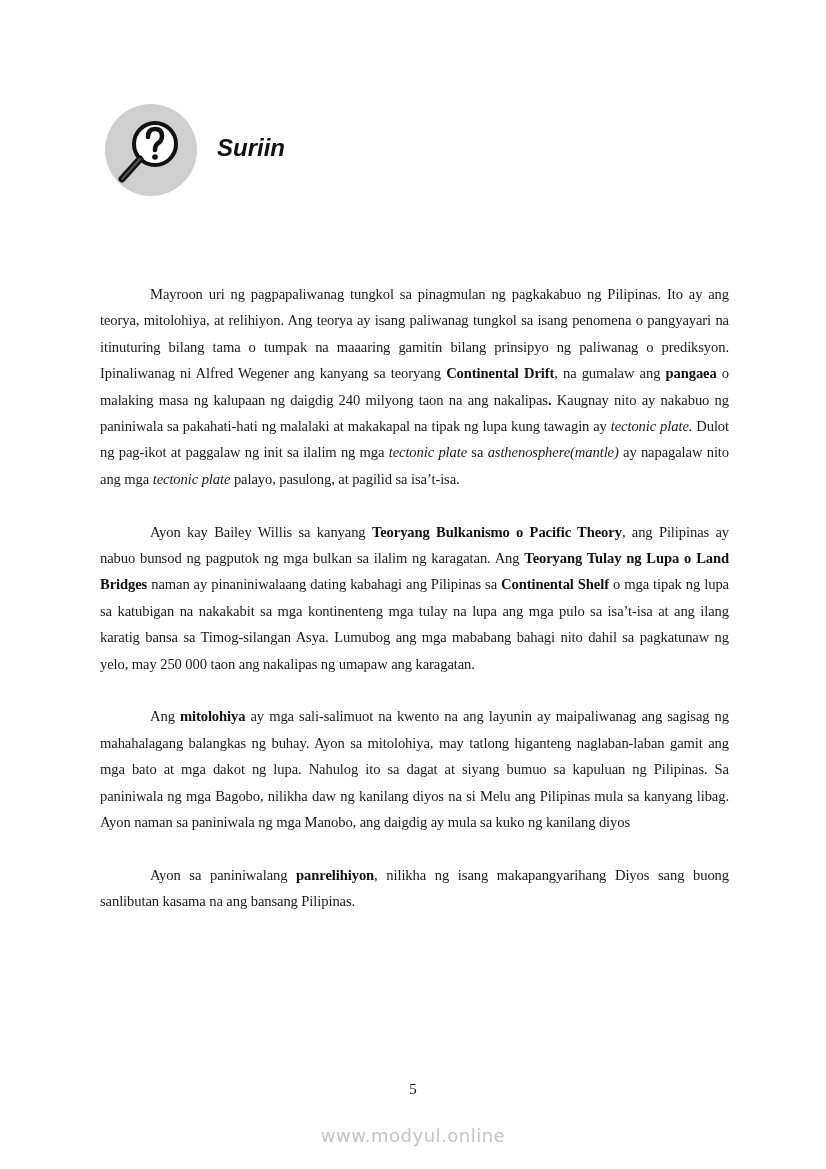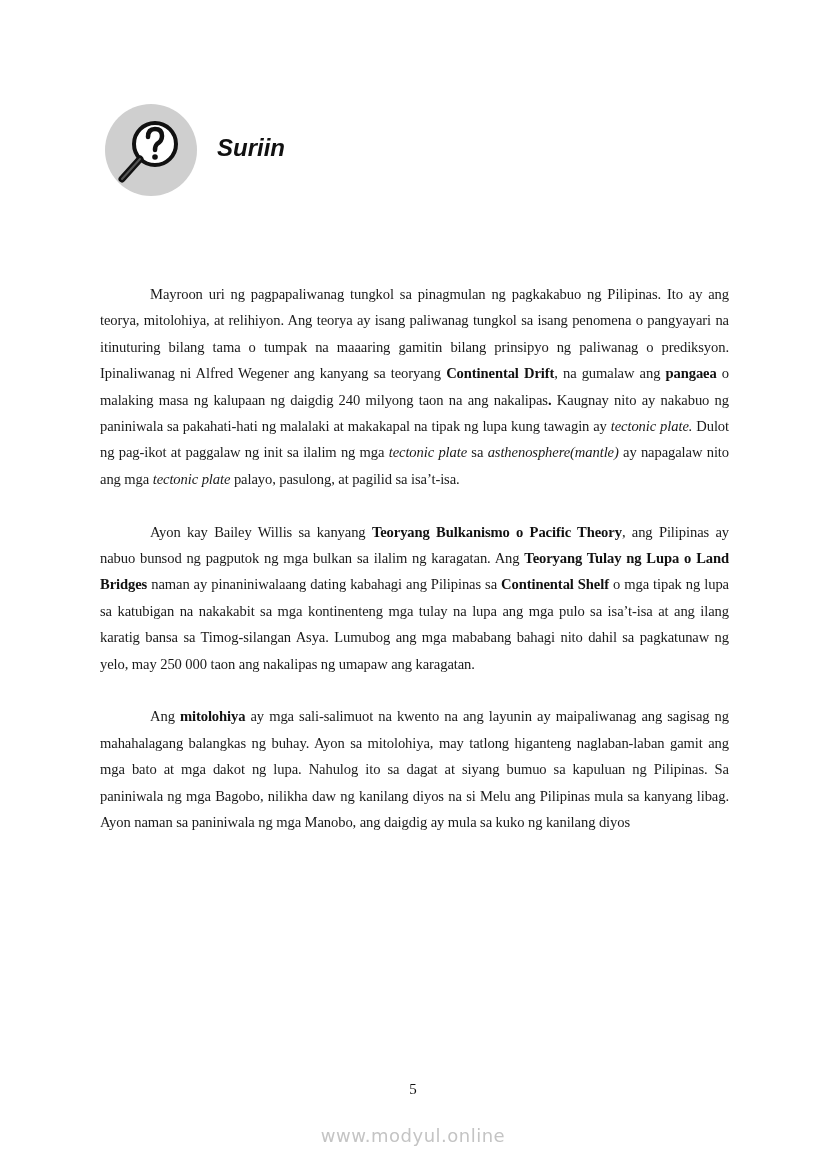--- a/index.html
+++ b/index.html
@@ -39,17 +39,18 @@
         <circle cx="50" cy="53" r="2.8" fill="#111"></circle>
       </svg>
     </div>
     <div class="section-title">Suriin</div>
   </div>
 
   <div class="body-text">
     <p class="para"><span>Mayroon uri ng pagpapaliwanag tungkol sa pinagmulan ng pagkakabuo ng Pilipinas. Ito ay ang teorya, mitolohiya, at relihiyon. Ang teorya ay isang paliwanag tungkol sa isang penomena o pangyayari na itinuturing bilang tama o tumpak na maaaring gamitin bilang prinsipyo ng paliwanag o prediksyon. Ipinaliwanag ni Alfred Wegener ang kanyang sa teoryang </span><b>Continental Drift</b><span>, na gumalaw ang </span><b>pangaea</b><span> o malaking masa ng kalupaan ng daigdig 240 milyong taon na ang nakalipas</span><b>.</b><span> Kaugnay nito ay nakabuo ng paniniwala sa pakahati-hati ng malalaki at makakapal na tipak ng lupa kung tawagin ay </span><i>tectonic plate.</i><span> Dulot ng pag-ikot at paggalaw ng init sa ilalim ng mga </span><i>tectonic plate</i><span> sa </span><i>asthenosphere(mantle)</i><span> ay napagalaw nito ang mga </span><i>tectonic plate</i><span> palayo, pasulong, at pagilid sa isa’t-isa.</span></p>
     <p class="para"><span>Ayon kay Bailey Willis sa kanyang </span><b>Teoryang Bulkanismo o Pacific Theory</b><span>, ang Pilipinas ay nabuo bunsod ng pagputok ng mga bulkan sa ilalim ng karagatan. Ang </span><b>Teoryang Tulay ng Lupa o Land Bridges</b><span> naman ay pinaniniwalaang dating kabahagi ang Pilipinas sa </span><b>Continental Shelf</b><span> o mga tipak ng lupa sa katubigan na nakakabit sa mga kontinenteng mga tulay na lupa ang mga pulo sa isa’t-isa at ang ilang karatig bansa sa Timog-silangan Asya. Lumubog ang mga mababang bahagi nito dahil sa pagkatunaw ng yelo, may 250 000 taon ang nakalipas ng umapaw ang karagatan.</span></p>
     <p class="para"><span>Ang </span><b>mitolohiya</b><span> ay mga sali-salimuot na kwento na ang layunin ay maipaliwanag ang sagisag ng mahahalagang balangkas ng buhay. Ayon sa mitolohiya, may tatlong higanteng naglaban-laban gamit ang mga bato at mga dakot ng lupa. Nahulog ito sa dagat at siyang bumuo sa kapuluan ng Pilipinas. Sa paniniwala ng mga Bagobo, nilikha daw ng kanilang diyos na si Melu ang Pilipinas mula sa kanyang libag. Ayon naman sa paniniwala ng mga Manobo, ang daigdig ay mula sa kuko ng kanilang diyos</span></p>
+    <p class="para"><span>Ayon sa paniniwalang </span><b>panrelihiyon</b><span>, nilikha ng isang makapangyarihang Diyos sang buong sanlibutan kasama na ang bansang Pilipinas.</span></p>
   </div>
 
   <div class="page-number">5</div>
   <div class="watermark">www.modyul.online</div>
 </div>
 
 </body></html>

